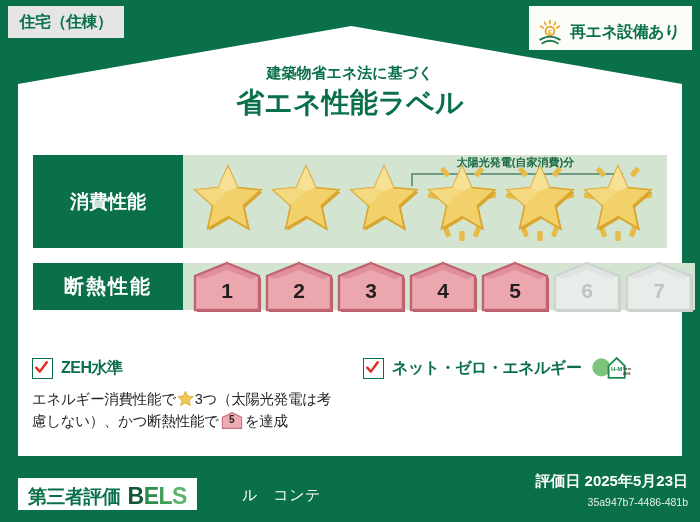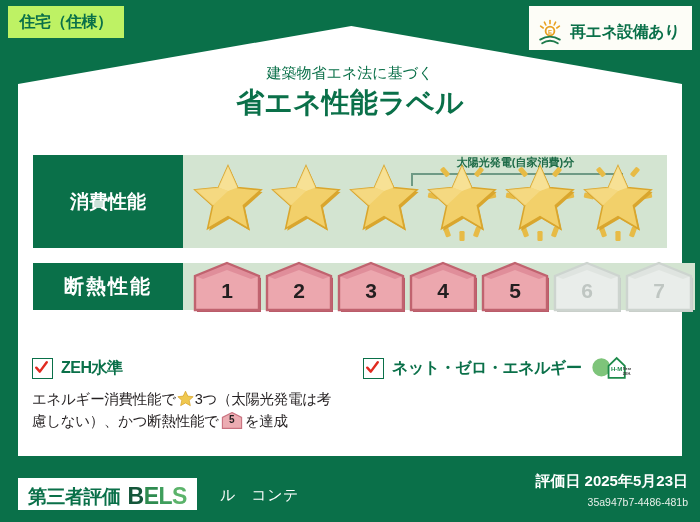--- a/index.html
+++ b/index.html
@@ -13,21 +13,21 @@
     position:relative;
     width:700px;height:522px;
     background:#0a7049;
     overflow:hidden;
   }
 
   
   .cat-chip{
     position:absolute;left:8px;top:6px;
     width:116px;height:32px;
-    background:#bef264;
+    background:#e5e5e5;
     display:flex;align-items:center;justify-content:center;
     color:#0a7049;font-weight:bold;font-size:16px;
     letter-spacing:-0.5px;
   }
 
   
   .renew-chip{
     position:absolute;right:8px;top:6px;
     height:36px;
     background:#fdfdf7;
@@ -45,21 +45,21 @@
     position:absolute;left:18px;top:26px;
     width:664px;height:430px;
     background:#ffffff;
     clip-path: polygon(0% 13.5%, 50.2% 0%, 100% 13.5%, 100% 100%, 0% 100%);
   }
 
   
   .sub-title{
     position:absolute;left:0;right:0;top:64px;
     text-align:center;
-    color:#0a7049;font-weight:normal;font-size:15px;letter-spacing:0px;
+    color:#0a7049;font-weight:bold;font-size:15px;letter-spacing:0px;
   }
   .main-title{
     position:absolute;left:0;right:0;top:84px;
     text-align:center;
     color:#0a7049;font-weight:bold;font-size:28px;letter-spacing:0px;
   }
 
   
   .row{
     position:absolute;left:33px;width:634px;
@@ -166,21 +166,21 @@
     display:flex;align-items:flex-end;padding:0 10px;gap:7px;
   }
   .bels-jp{color:#0a7049;font-weight:bold;font-size:19px;letter-spacing:-0.5px;}
   .bels-en{font-weight:bold;font-size:23px;letter-spacing:-0.5px;}
   .bels-en .b1{color:#14563a;}
   .bels-en .b2{color:#2e8b4f;}
   .bels-en .b3{color:#3f9e5c;}
   .bels-en .b4{color:#5bb36a;}
 
   .bldg-name{
-    position:absolute;left:220px;bottom:17px;
+    position:absolute;left:242px;bottom:17px;
     color:#ffffff;font-size:15px;letter-spacing:0.5px;text-align:center;
   }
 
   .eval-date{
     position:absolute;right:12px;bottom:31px;
     color:#ffffff;font-size:15px;font-weight:bold;letter-spacing:0px;
     text-align:right;
   }
   .eval-id{
     position:absolute;right:12px;bottom:14px;

